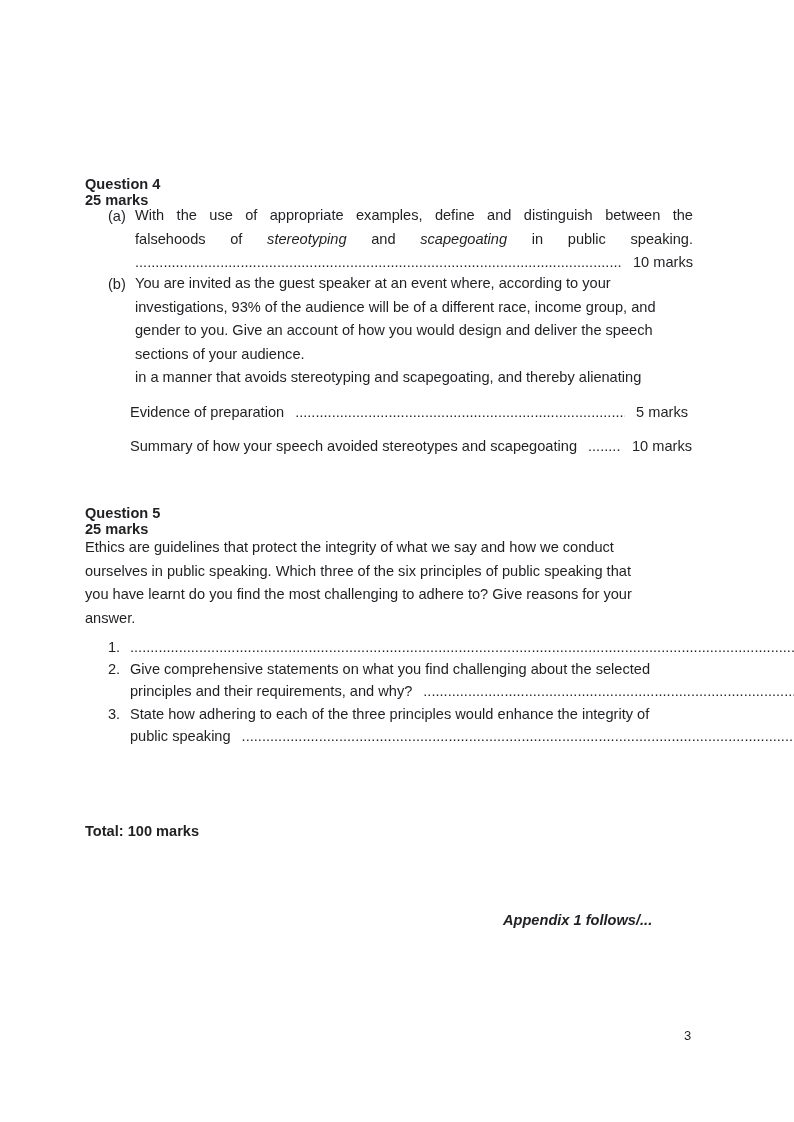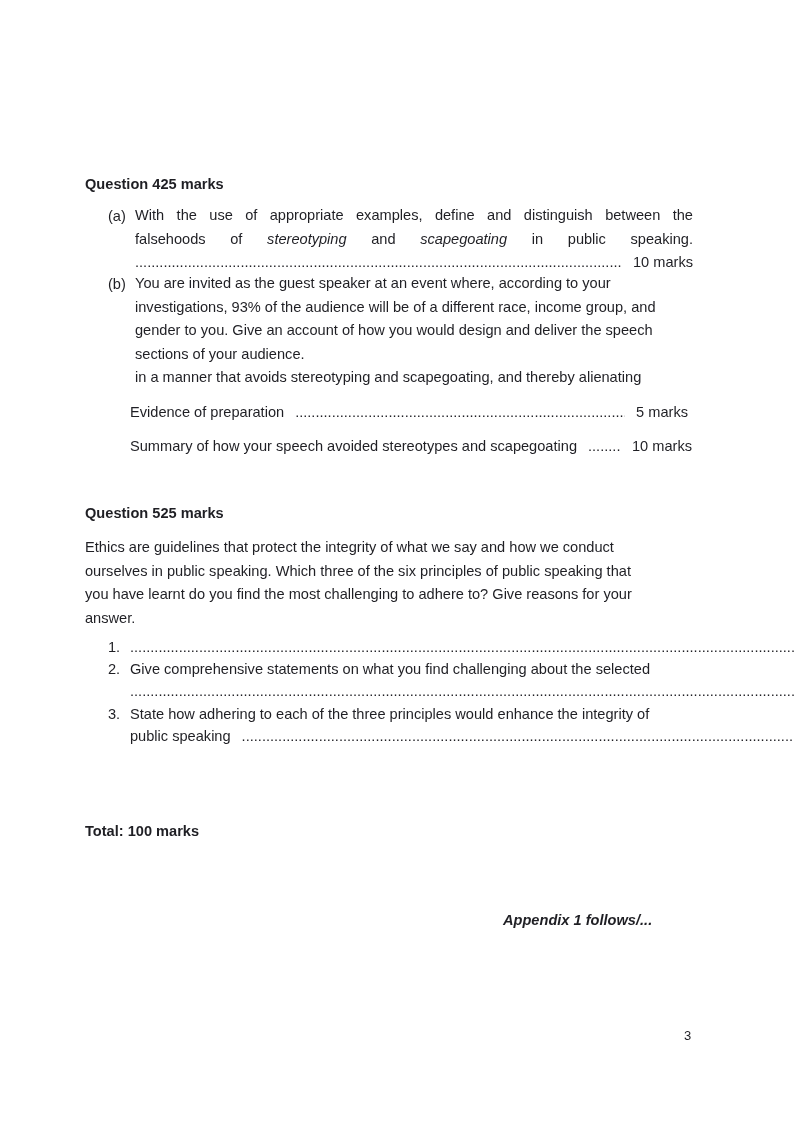--- a/index.html
+++ b/index.html
@@ -3,21 +3,21 @@
   <meta charset="utf-8">
   <style>
     html, body { margin: 0; padding: 0; background: #ffffff; }
     body {
       width: 794px; height: 1122px; position: relative; overflow: hidden;
       font-family: "Liberation Sans", "DejaVu Sans", sans-serif;
       color: #1f1f24; font-size: 14.6px;
     }
     .abs { position: absolute; }
     .bold { font-weight: bold; }
-    .row { position: absolute; display: flex; justify-content: flex-start; }
+    .row { position: absolute; display: flex; justify-content: center; flex-direction: column; }
     .para { position: absolute; line-height: 23.5px; }
     .just { text-align: justify; text-align-last: justify; }
     .leader { display: flex; align-items: baseline; white-space: nowrap; gap: 11px; }
     .leader .dots { flex: 1; overflow: hidden; white-space: nowrap; letter-spacing: 0px; }
     .leader .dots::after { content: "................................................................................................................................................................................................................................................................................................"; }
     .item { position: absolute; display: flex; }
     .num { width: 22px; flex: none; }
     .it { font-style: italic; }
   </style>
 </head>
@@ -87,20 +87,21 @@
 
     </div>
   </div>
 </div>
 
 <div class="item" style="left:108px; top:658px; width:582px; line-height:22px;">
   <span class="num">2.</span>
   <div style="flex:1;">
     <div>Give comprehensive statements on what you find challenging about the selected</div>
     <div class="leader">
+      <span>principles and their requirements, and why?</span>
       <span class="dots"></span>
 
     </div>
   </div>
 </div>
 
 <div class="item" style="left:108px; top:703px; width:582px; line-height:22px;">
   <span class="num">3.</span>
   <div style="flex:1;">
     <div>State how adhering to each of the three principles would enhance the integrity of</div>

